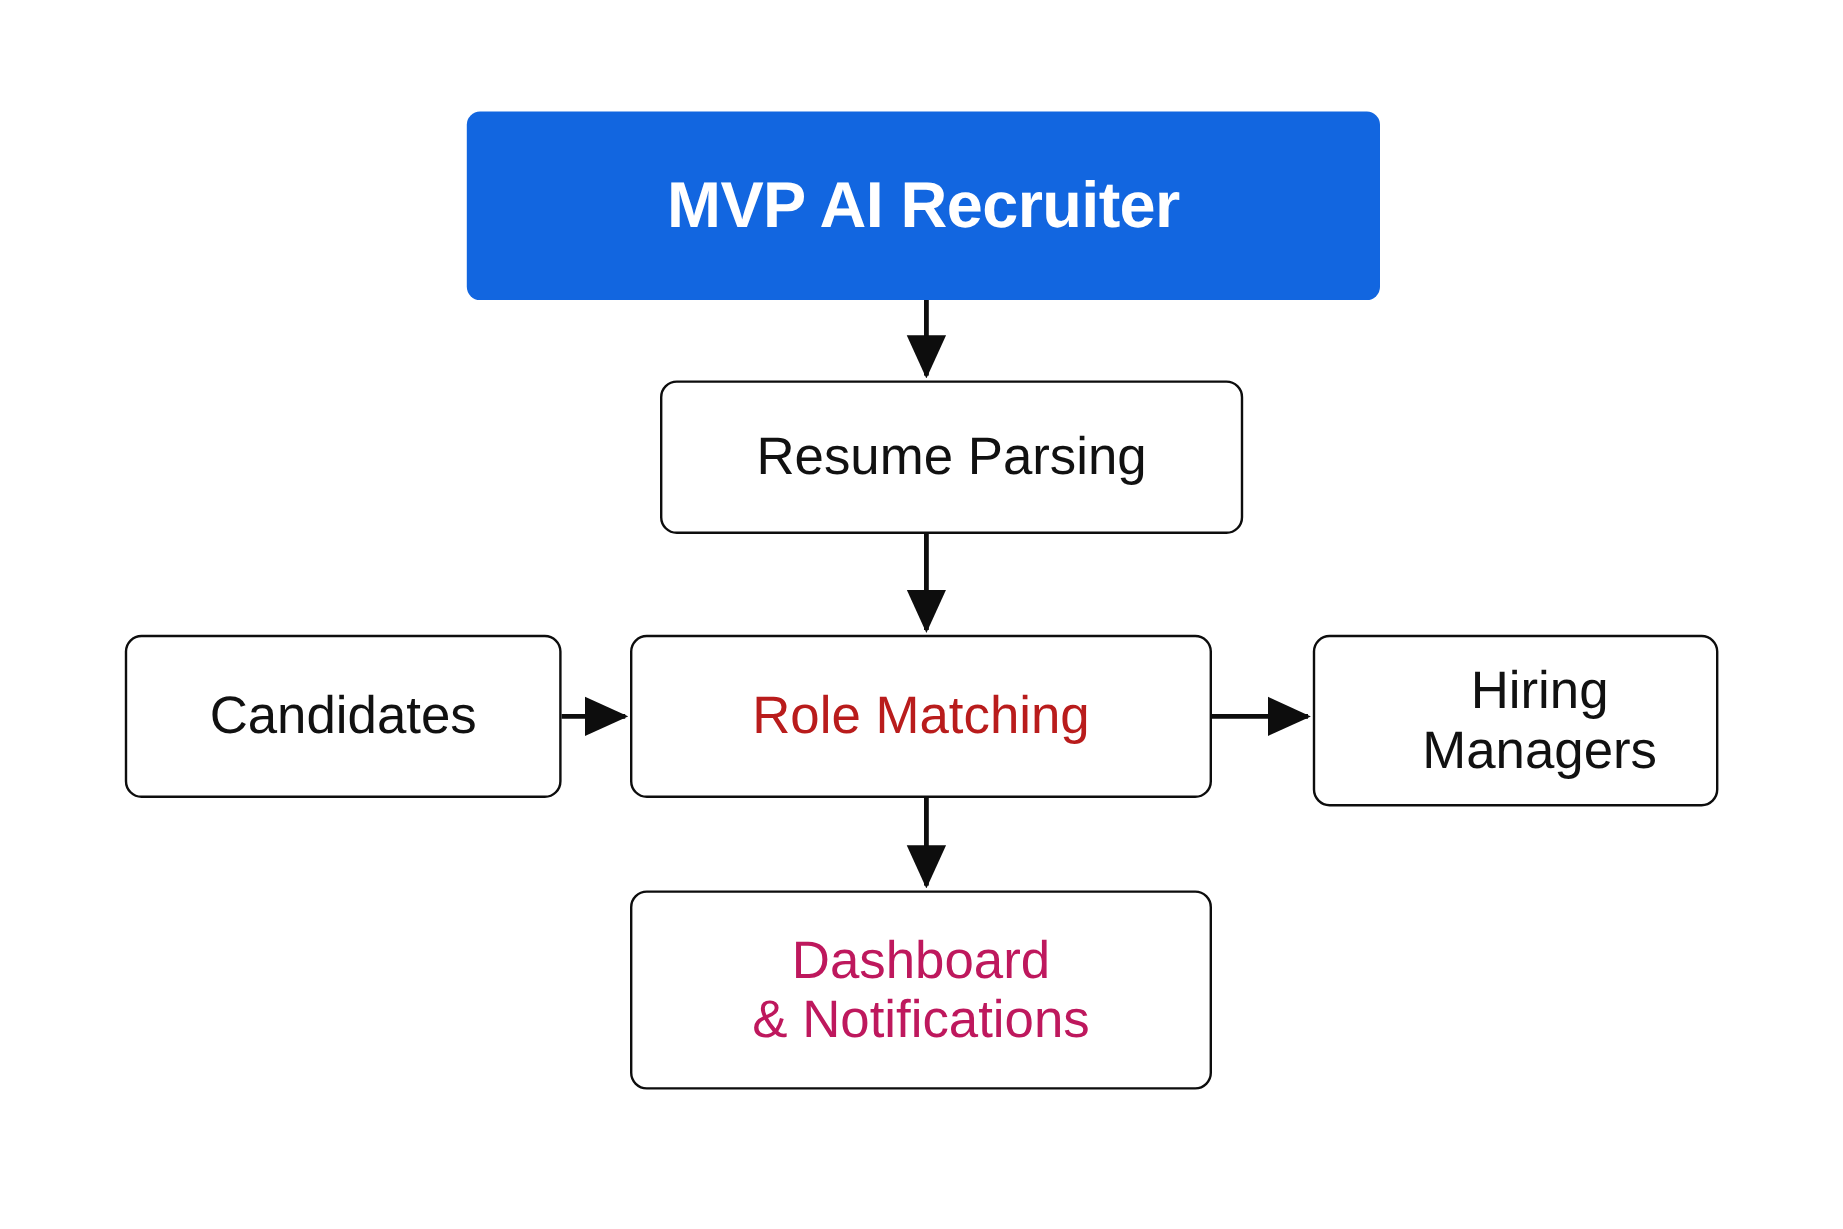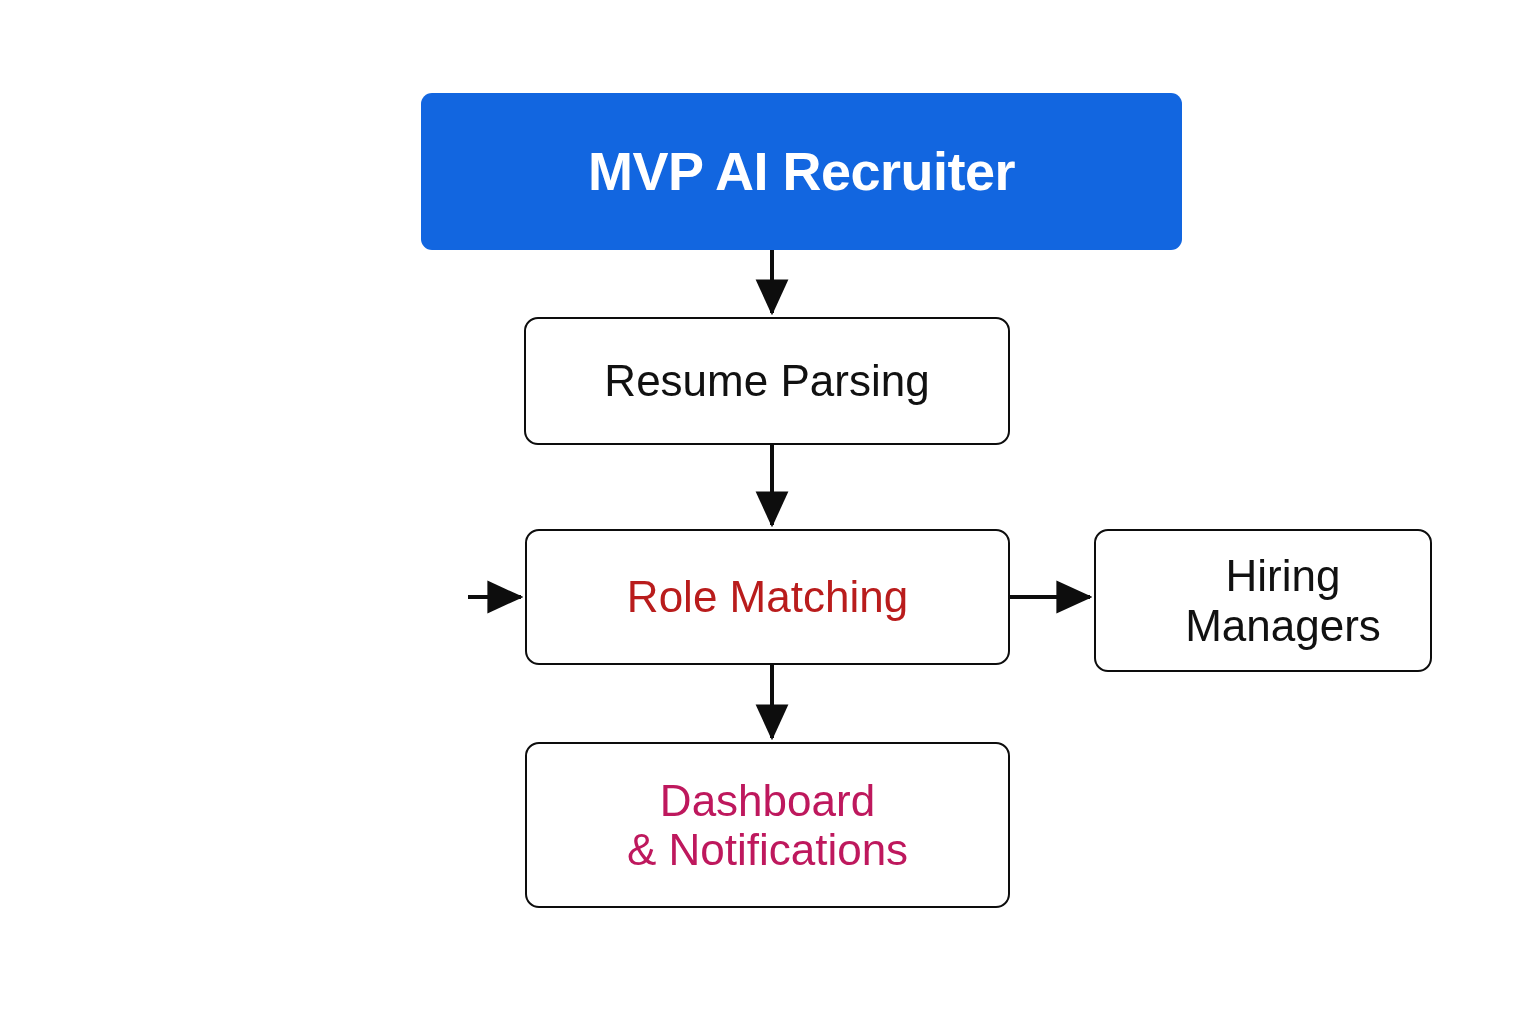--- a/index.html
+++ b/index.html
@@ -35,26 +35,25 @@
   }
   .node.plain {
     border: 2px solid #0d0d0d;
     border-radius: 14px;
   }
   .node.accent {
     border: none;
     border-radius: 11px;
     color: #ffffff;
     font-weight: 700;
-    margin-left: 32px;
   }
 
   
   #node-root      { left: 389px;  top: 93px;  width: 761px; height: 157px; font-size: 54px; letter-spacing: -0.5px; }
-  #node-resume    { left: 524px;  top: 317px; width: 486px; height: 128px; font-size: 44px; }
+  #node-resume    { left: 550px;  top: 317px; width: 486px; height: 128px; font-size: 44px; }
   #node-candidates{ left: 104px;  top: 529px; width: 364px; height: 136px; font-size: 44px; }
   #node-role      { left: 525px;  top: 529px; width: 485px; height: 136px; font-size: 44px; }
   #node-hiring    { left: 1094px; top: 529px; width: 338px; height: 143px; font-size: 44px; padding-left: 40px; }
   #node-dashboard { left: 525px;  top: 742px; width: 485px; height: 166px; font-size: 44px; }
 
   .node-label { display: block; white-space: pre-line; }
 
   
   #edges {
     position: absolute;
@@ -88,20 +87,23 @@
   </svg>
 
   <div class="node accent" id="node-root" style="background: rgb(18, 102, 224);">
     <span class="node-label">MVP AI Recruiter</span>
   </div>
 
   <div class="node plain" id="node-resume" style="border-color: rgb(13, 13, 13); color: rgb(17, 17, 17);">
     <span class="node-label">Resume Parsing</span>
   </div>
 
+  <div class="node plain" id="node-candidates" style="border-color: rgb(13, 13, 13); color: rgb(17, 17, 17);">
+    <span class="node-label">Candidates</span>
+  </div>
 
   <div class="node plain" id="node-role" style="border-color: rgb(13, 13, 13); color: #b91c1c;">
     <span class="node-label">Role Matching</span>
   </div>
 
   <div class="node plain" id="node-hiring" style="border-color: rgb(13, 13, 13); color: rgb(17, 17, 17);">
     <span class="node-label">Hiring
 Managers</span>
   </div>
 

